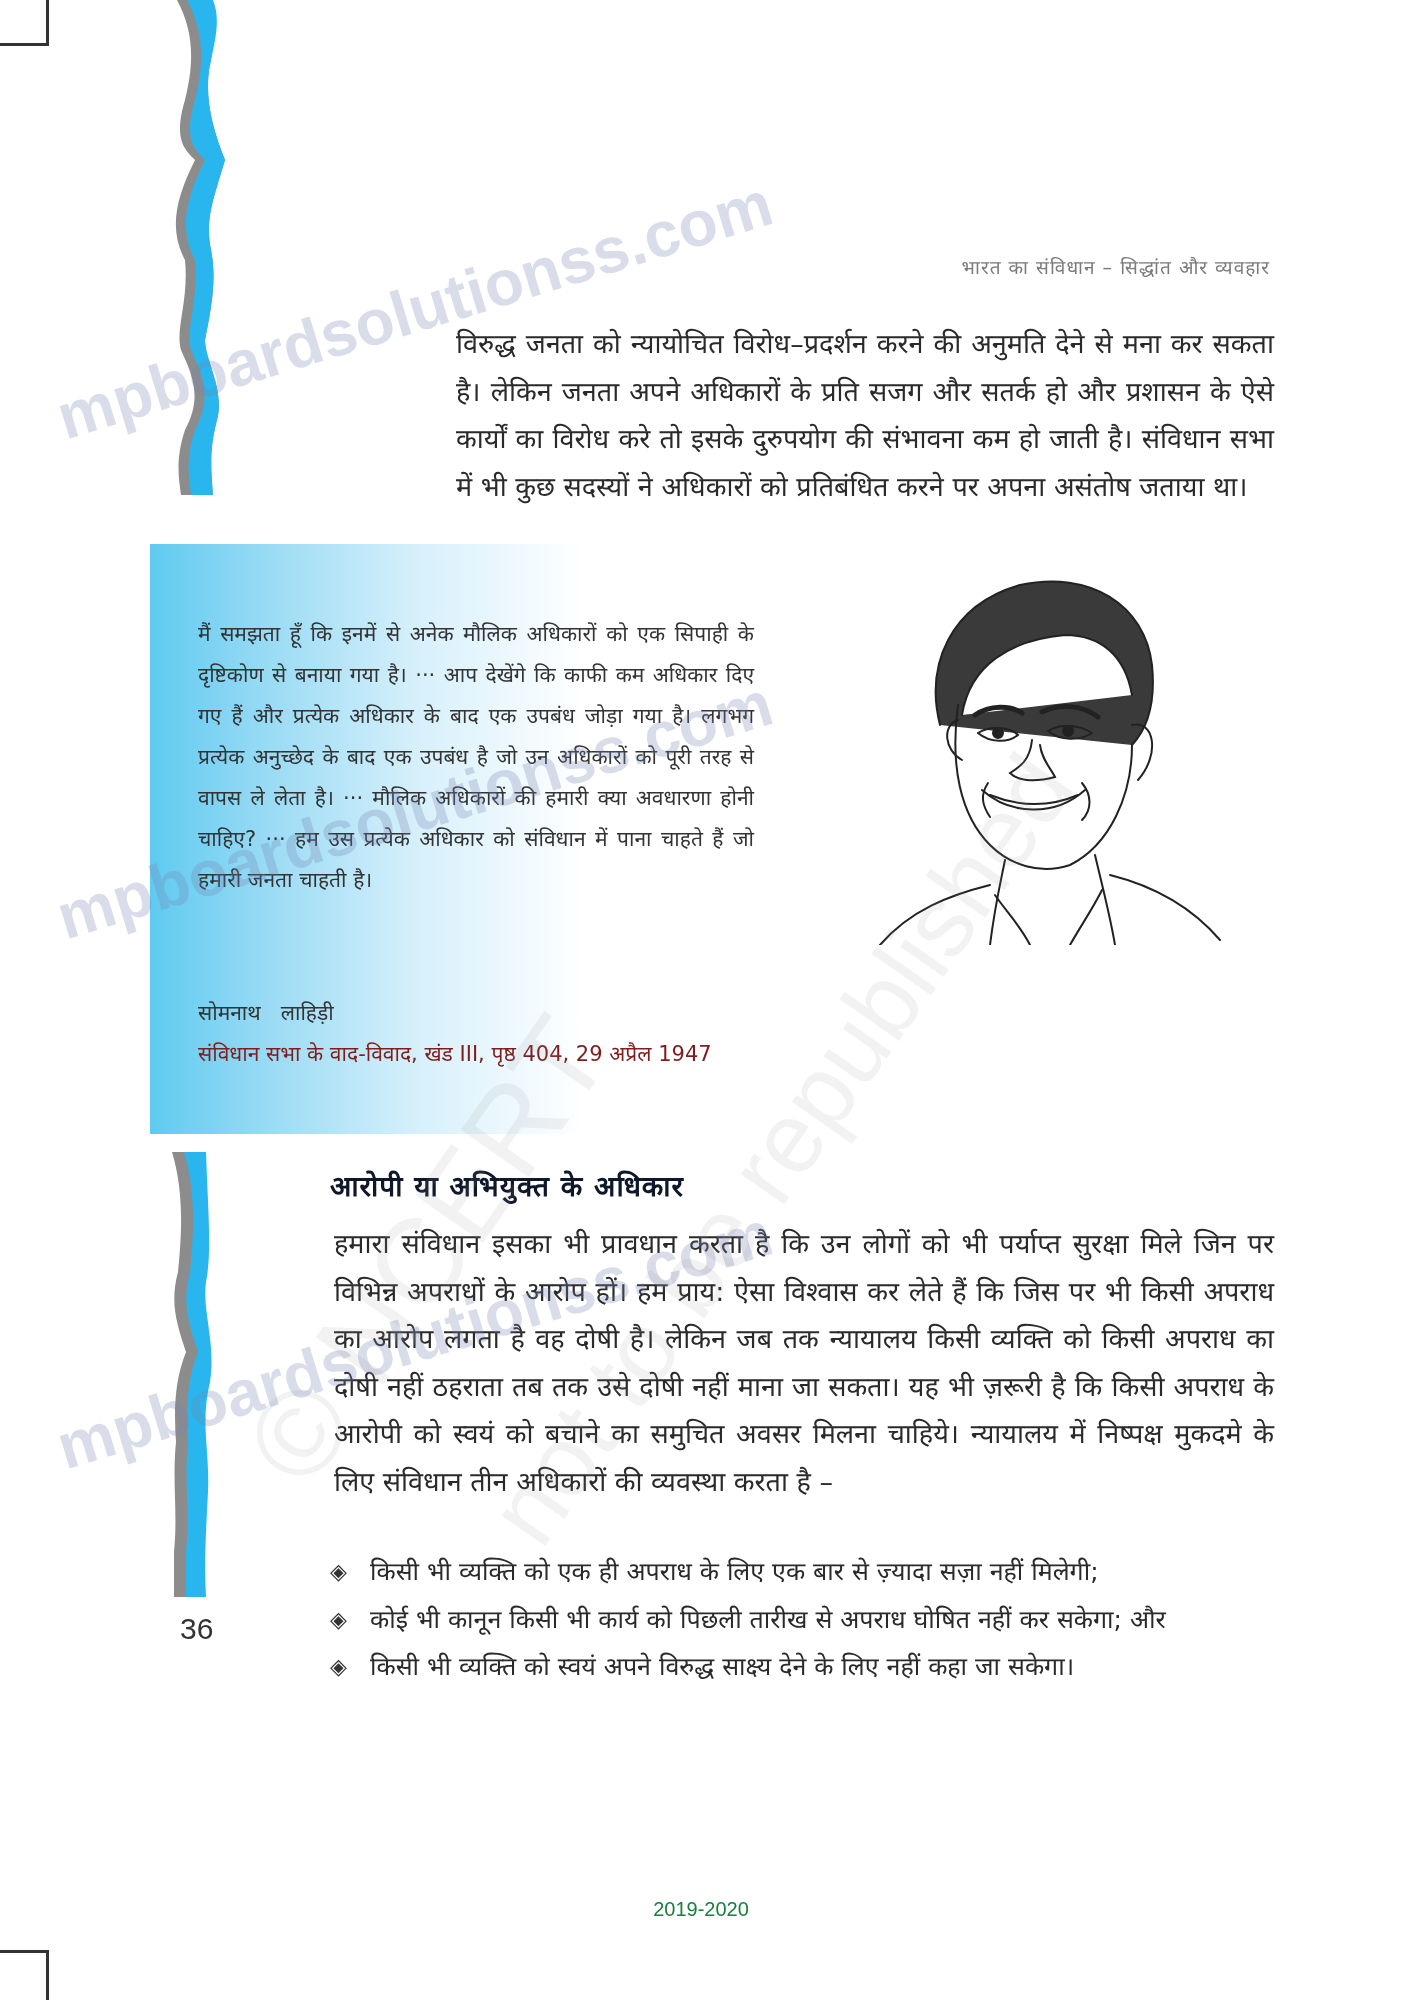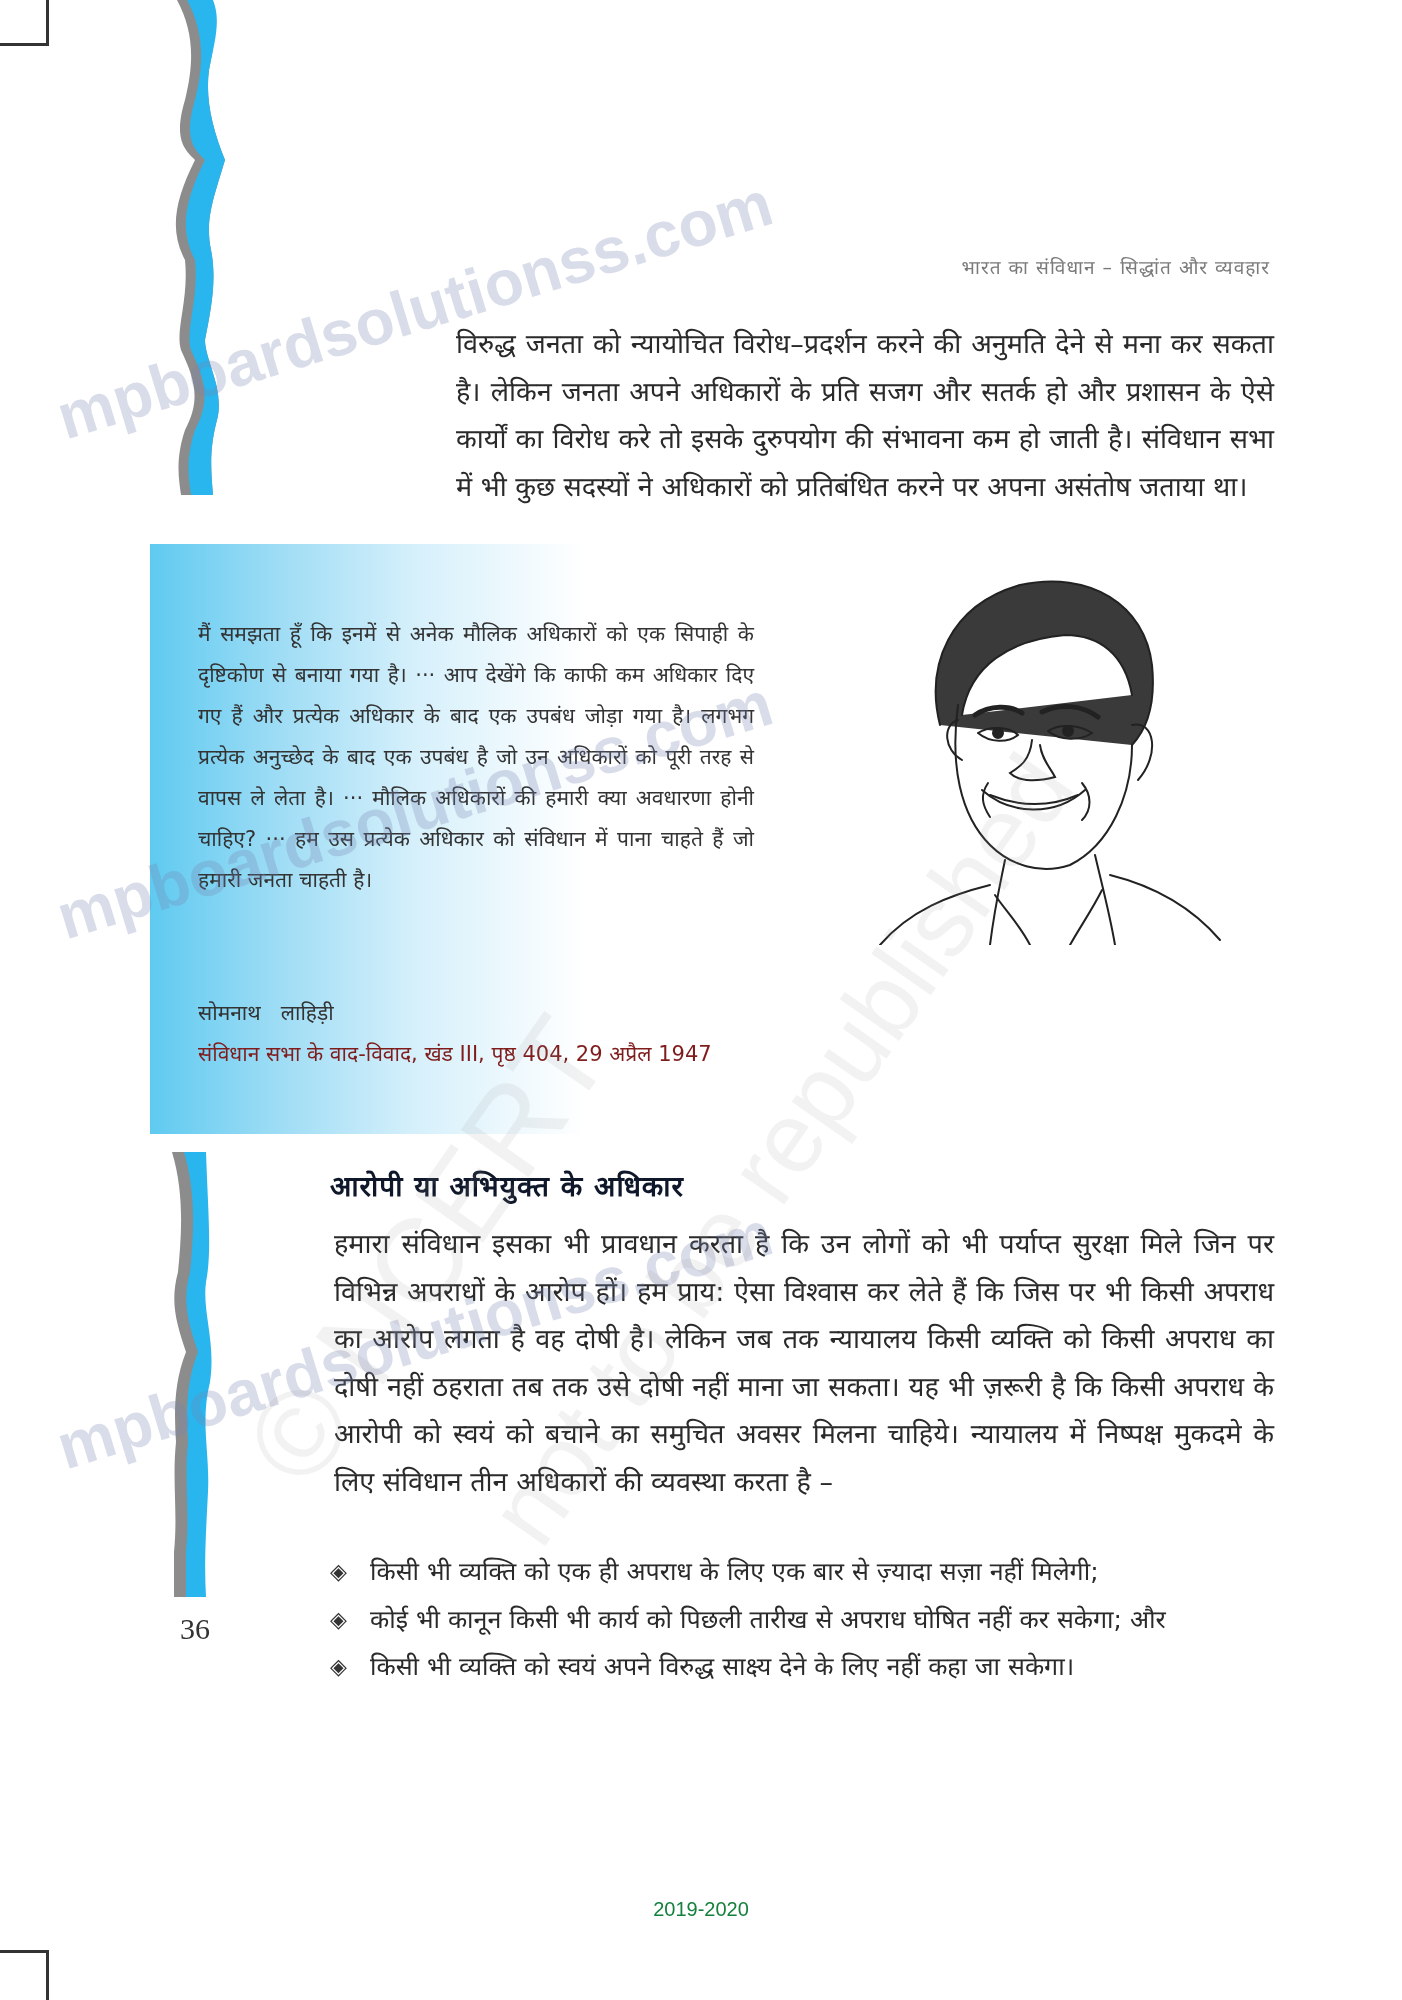--- a/index.html
+++ b/index.html
@@ -54,21 +54,21 @@
   }
   .para-main { left: 330px; top: 1216px; width: 940px; }
 
   .bullets { position: absolute; left: 330px; top: 1548px; width: 940px; margin: 0; padding: 0; list-style: none; }
   .bullet { display: flex; font-size: 25px; line-height: 47.5px; }
   .bullet-icon { width: 40px; flex: none; color: #333; font-size: 22px; }
   .bullet-text { flex: 1; text-align: justify; text-align-last: left; }
 
   .page-number {
     position: absolute; left: 180px; top: 1612px; font-size: 30px;
-    font-family: Liberation Serif, serif; color: #333;
+    font-family: Liberation Sans, sans-serif; color: #333;
   }
   .footer-year {
     position: absolute; left: 0; width: 1402px; top: 1898px; text-align: center;
     font-size: 20px; font-family: "Liberation Sans", sans-serif; color: #15803d;
   }
 
   .watermark {
     position: absolute; font-family: "Liberation Sans", sans-serif; font-weight: bold;
     color: rgba(120, 130, 175, 0.28); white-space: nowrap; pointer-events: none;
     transform-origin: left bottom;

